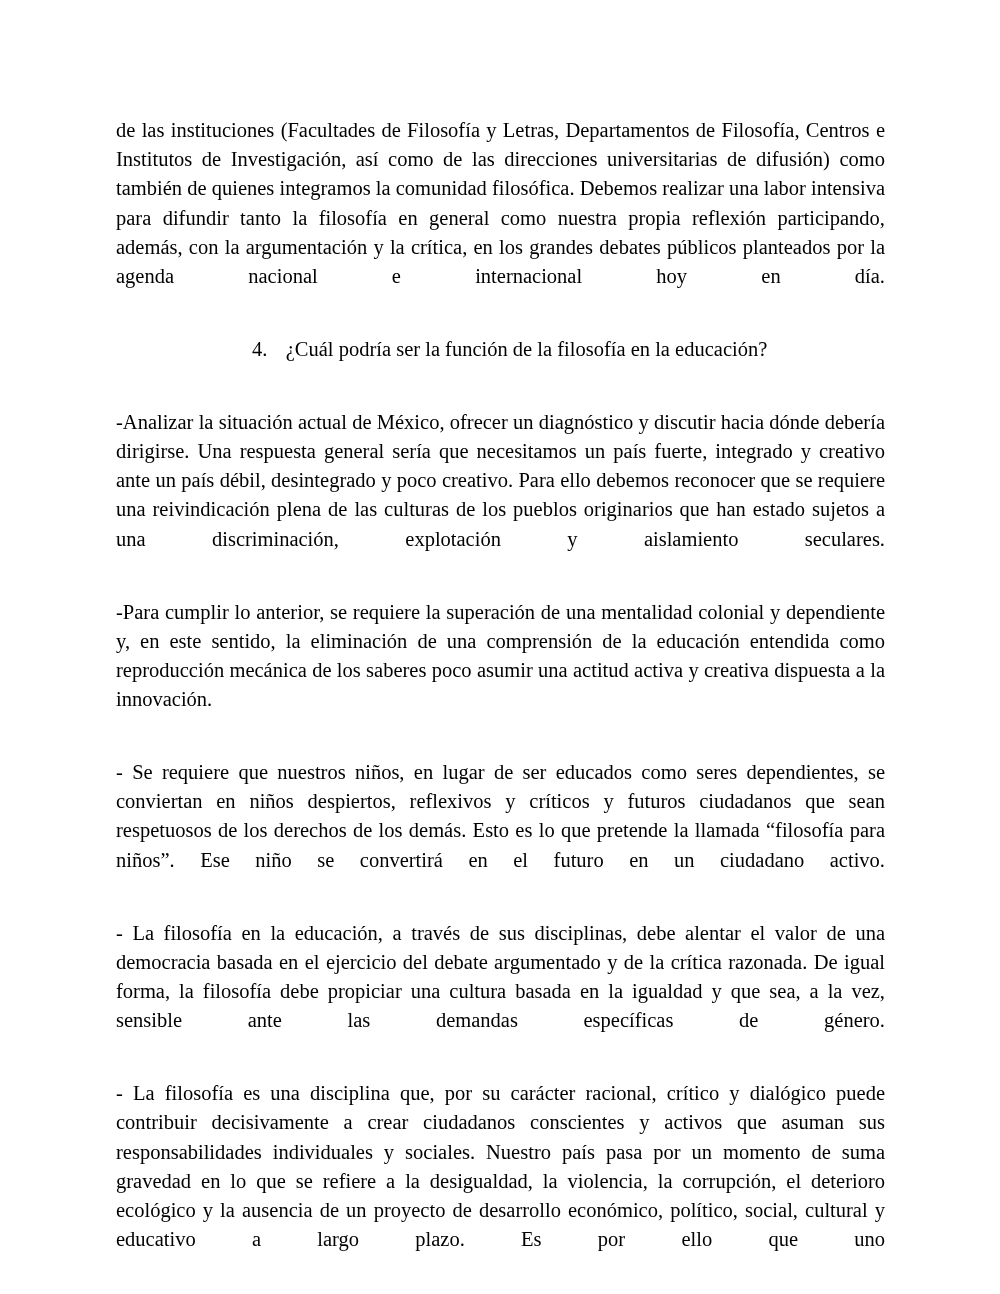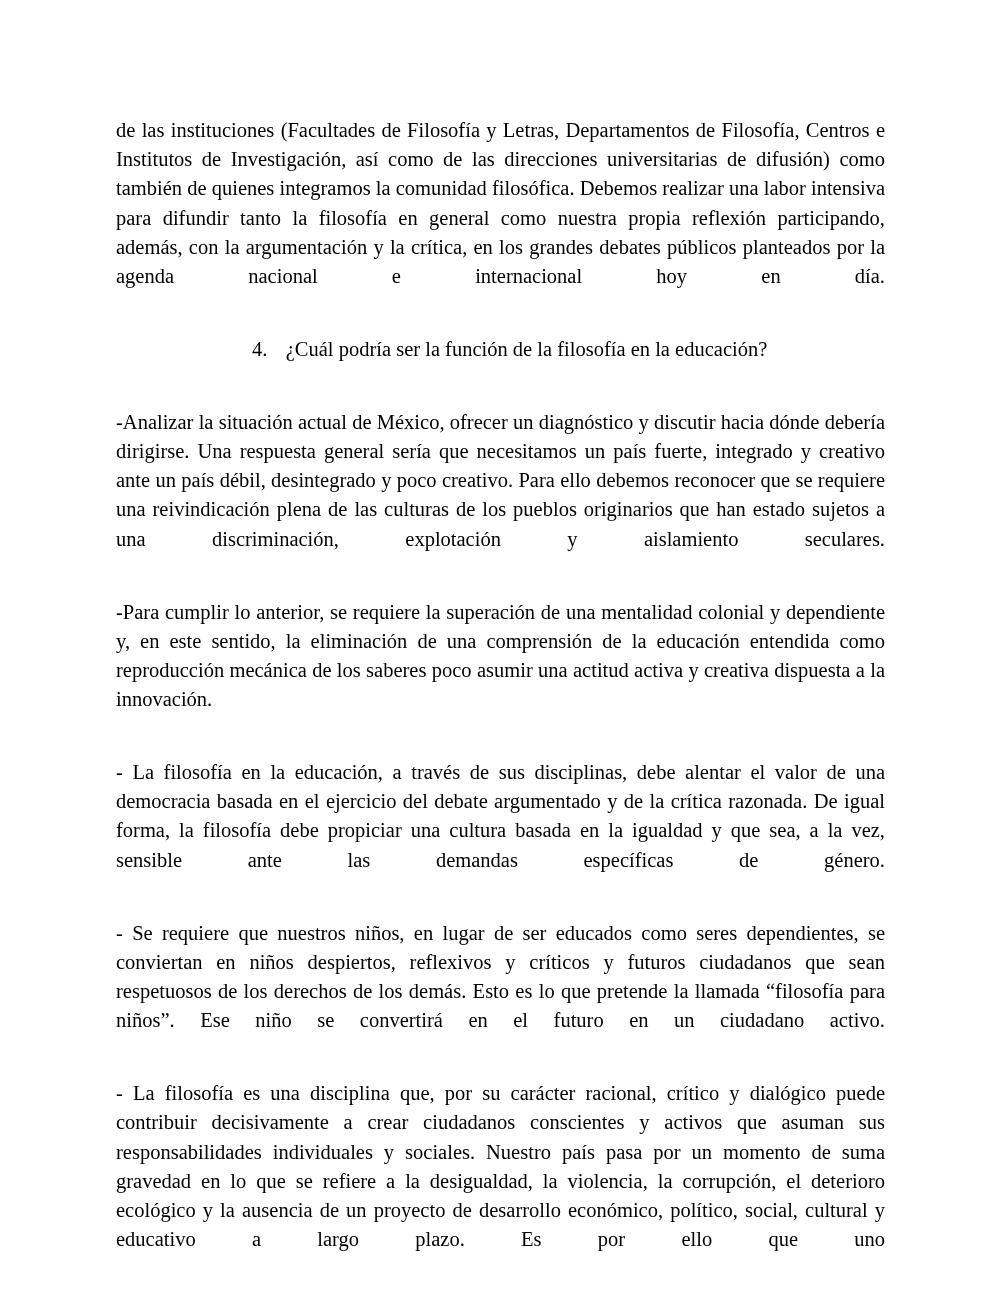--- a/index.html
+++ b/index.html
@@ -73,20 +73,20 @@
     <p class="para">de las instituciones (Facultades de Filosofía y Letras, Departamentos de Filosofía, Centros e Institutos de Investigación, así como de las direcciones universitarias de difusión) como también de quienes integramos la comunidad filosófica. Debemos realizar una labor intensiva para difundir tanto la filosofía en general como nuestra propia reflexión participando, además, con la argumentación y la crítica, en los grandes debates públicos planteados por la agenda nacional e internacional hoy en día.</p>
 
     <p class="para numbered">
       <span class="num">4.</span><span>¿Cuál podría ser la función de la filosofía en la educación?</span>
     </p>
 
     <p class="para">-Analizar la situación actual de México, ofrecer un diagnóstico y discutir hacia dónde debería dirigirse. Una respuesta general sería que necesitamos un país fuerte, integrado y creativo ante un país débil, desintegrado y poco creativo. Para ello debemos reconocer que se requiere una reivindicación plena de las culturas de los pueblos originarios que han estado sujetos a una discriminación, explotación y aislamiento seculares.</p>
 
     <p class="para">-Para cumplir lo anterior, se requiere la superación de una mentalidad colonial y dependiente y, en este sentido, la eliminación de una comprensión de la educación entendida como reproducción mecánica de los saberes poco asumir una actitud activa y creativa dispuesta a la innovación.</p>
 
+    <p class="para">- Se requiere que nuestros niños, en lugar de ser educados como seres dependientes, se conviertan en niños despiertos, reflexivos y  críticos y futuros ciudadanos que sean respetuosos de los derechos de los demás. Esto es lo que pretende la llamada “filosofía para niños”. Ese niño se convertirá en el futuro en un ciudadano activo.</p>
+
     <p class="para">- La filosofía en la educación, a través de sus disciplinas, debe alentar el valor de una democracia basada en el ejercicio del debate argumentado y de la crítica razonada. De igual forma, la filosofía debe propiciar una cultura basada en la igualdad y que sea, a la vez, sensible ante las demandas específicas de género.</p>
-
-    <p class="para">- Se requiere que nuestros niños, en lugar de ser educados como seres dependientes, se conviertan en niños despiertos, reflexivos y  críticos y futuros ciudadanos que sean respetuosos de los derechos de los demás. Esto es lo que pretende la llamada “filosofía para niños”. Ese niño se convertirá en el futuro en un ciudadano activo.</p>
 
     <p class="para">- La filosofía es una disciplina que, por su carácter racional, crítico y dialógico puede contribuir decisivamente a crear ciudadanos conscientes y activos que asuman sus responsabilidades individuales y sociales.  Nuestro país pasa por un momento de suma gravedad en lo que se refiere a la desigualdad, la violencia, la corrupción, el deterioro ecológico y la ausencia de un proyecto de desarrollo económico, político, social, cultural y educativo a largo plazo. Es por ello que uno</p>
 
   </div>
 </div>
 
 </body></html>

